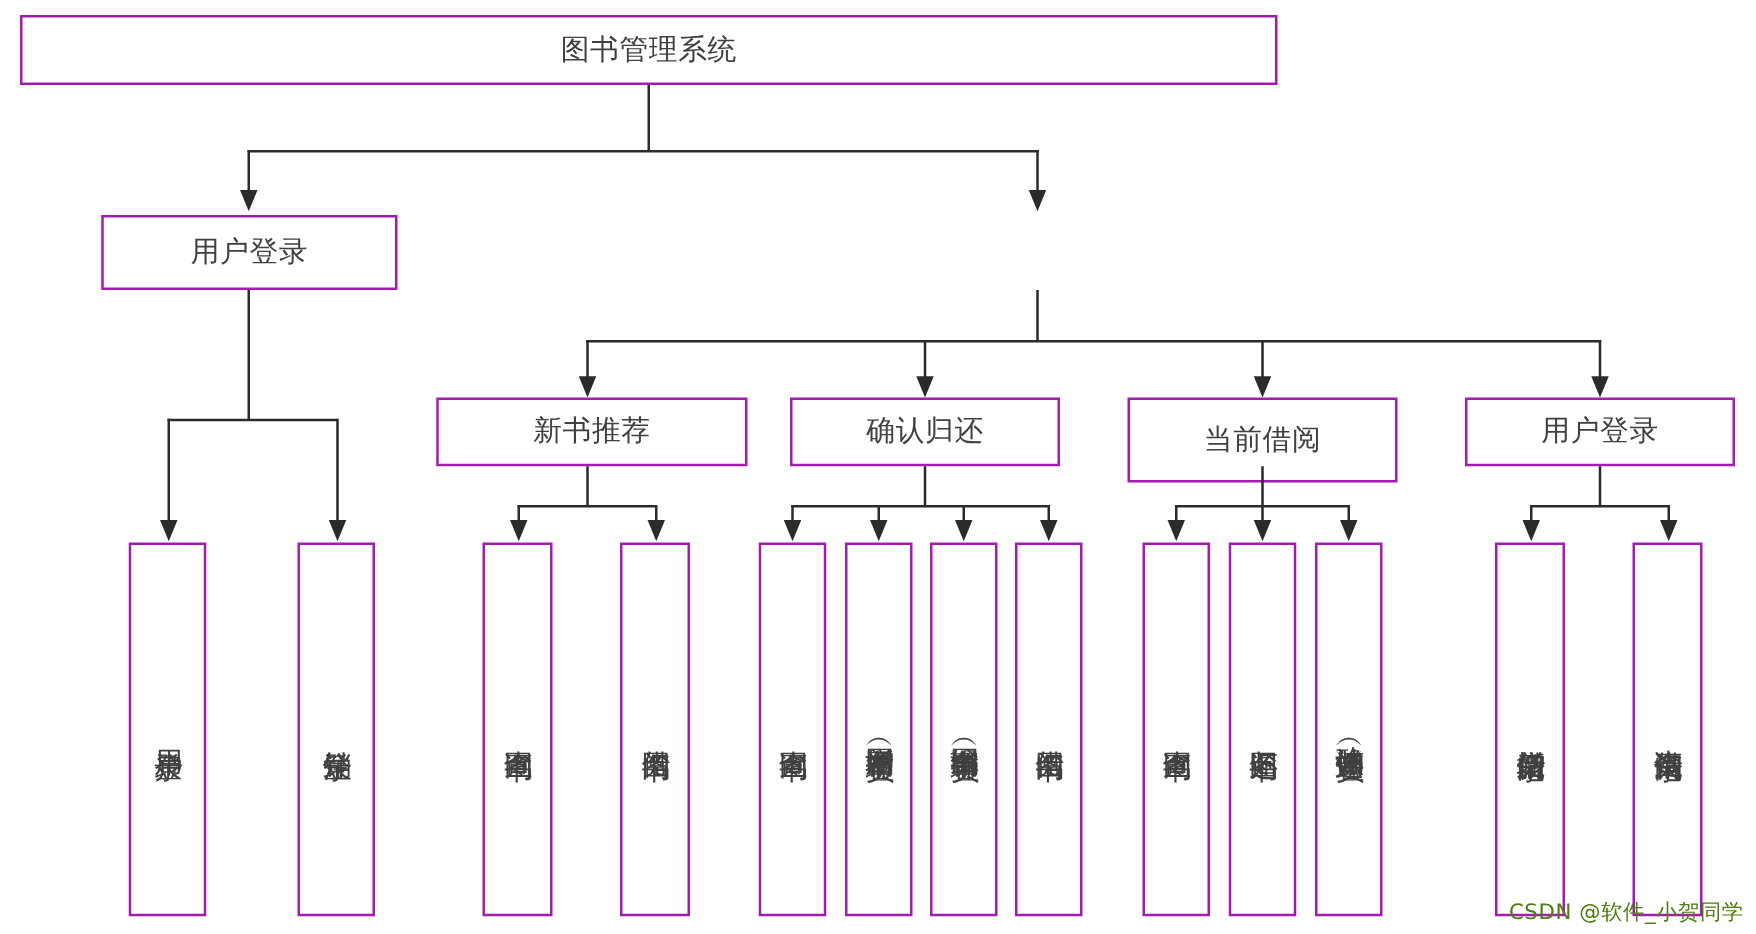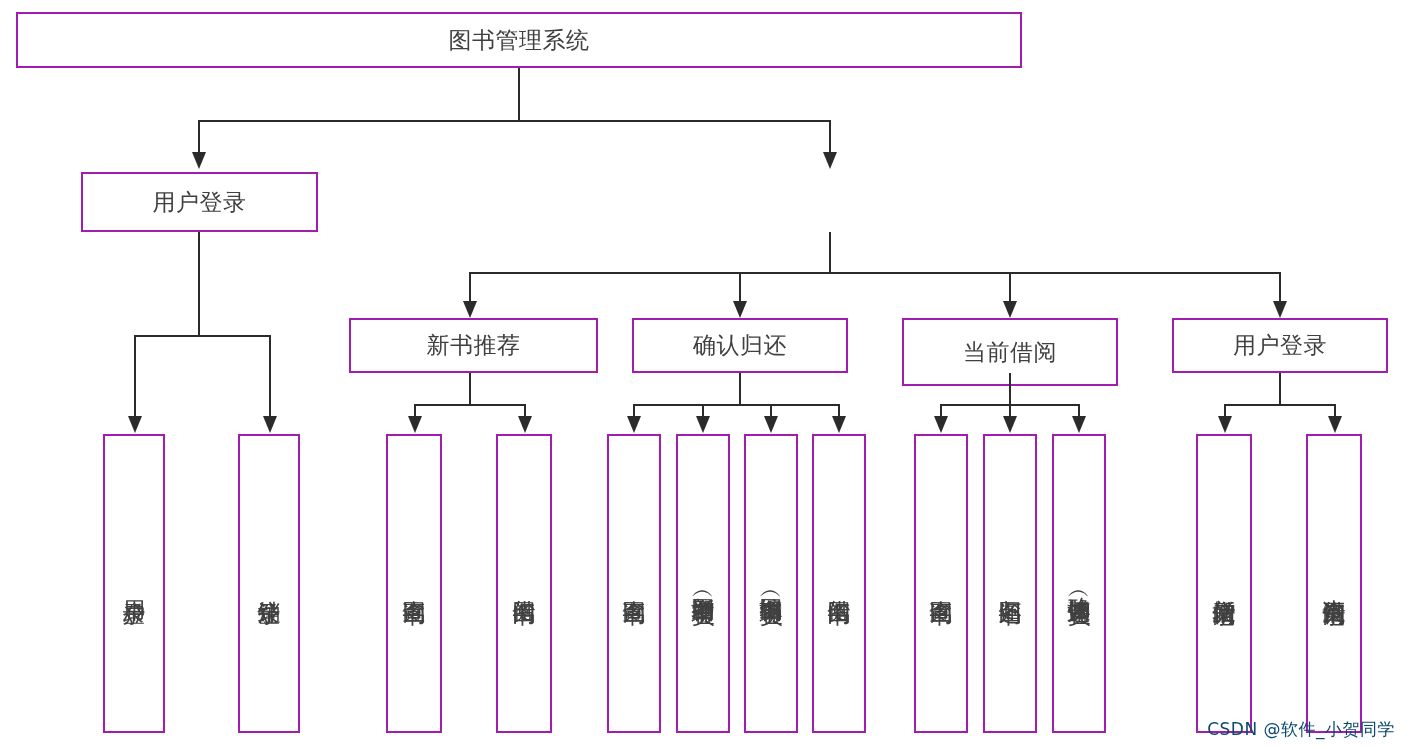--- a/index.html
+++ b/index.html
@@ -70,21 +70,21 @@
     border-right: 7px solid transparent;
     border-top: 17px solid #2b2b2b;
   }
 
   
   #watermark {
     position: absolute;
     right: 10px;
     bottom: 6px;
     font-size: 17px;
-    color: #0c4a6e;
+    color: #4d7c0f;
     white-space: nowrap;
     letter-spacing: 0.5px;
   }
 </style>
 </head>
 <body>
 
 <div id="canvas">
 
   <div class="node h" style="left:16px; top:12px; width:1006px; height:56px;">

